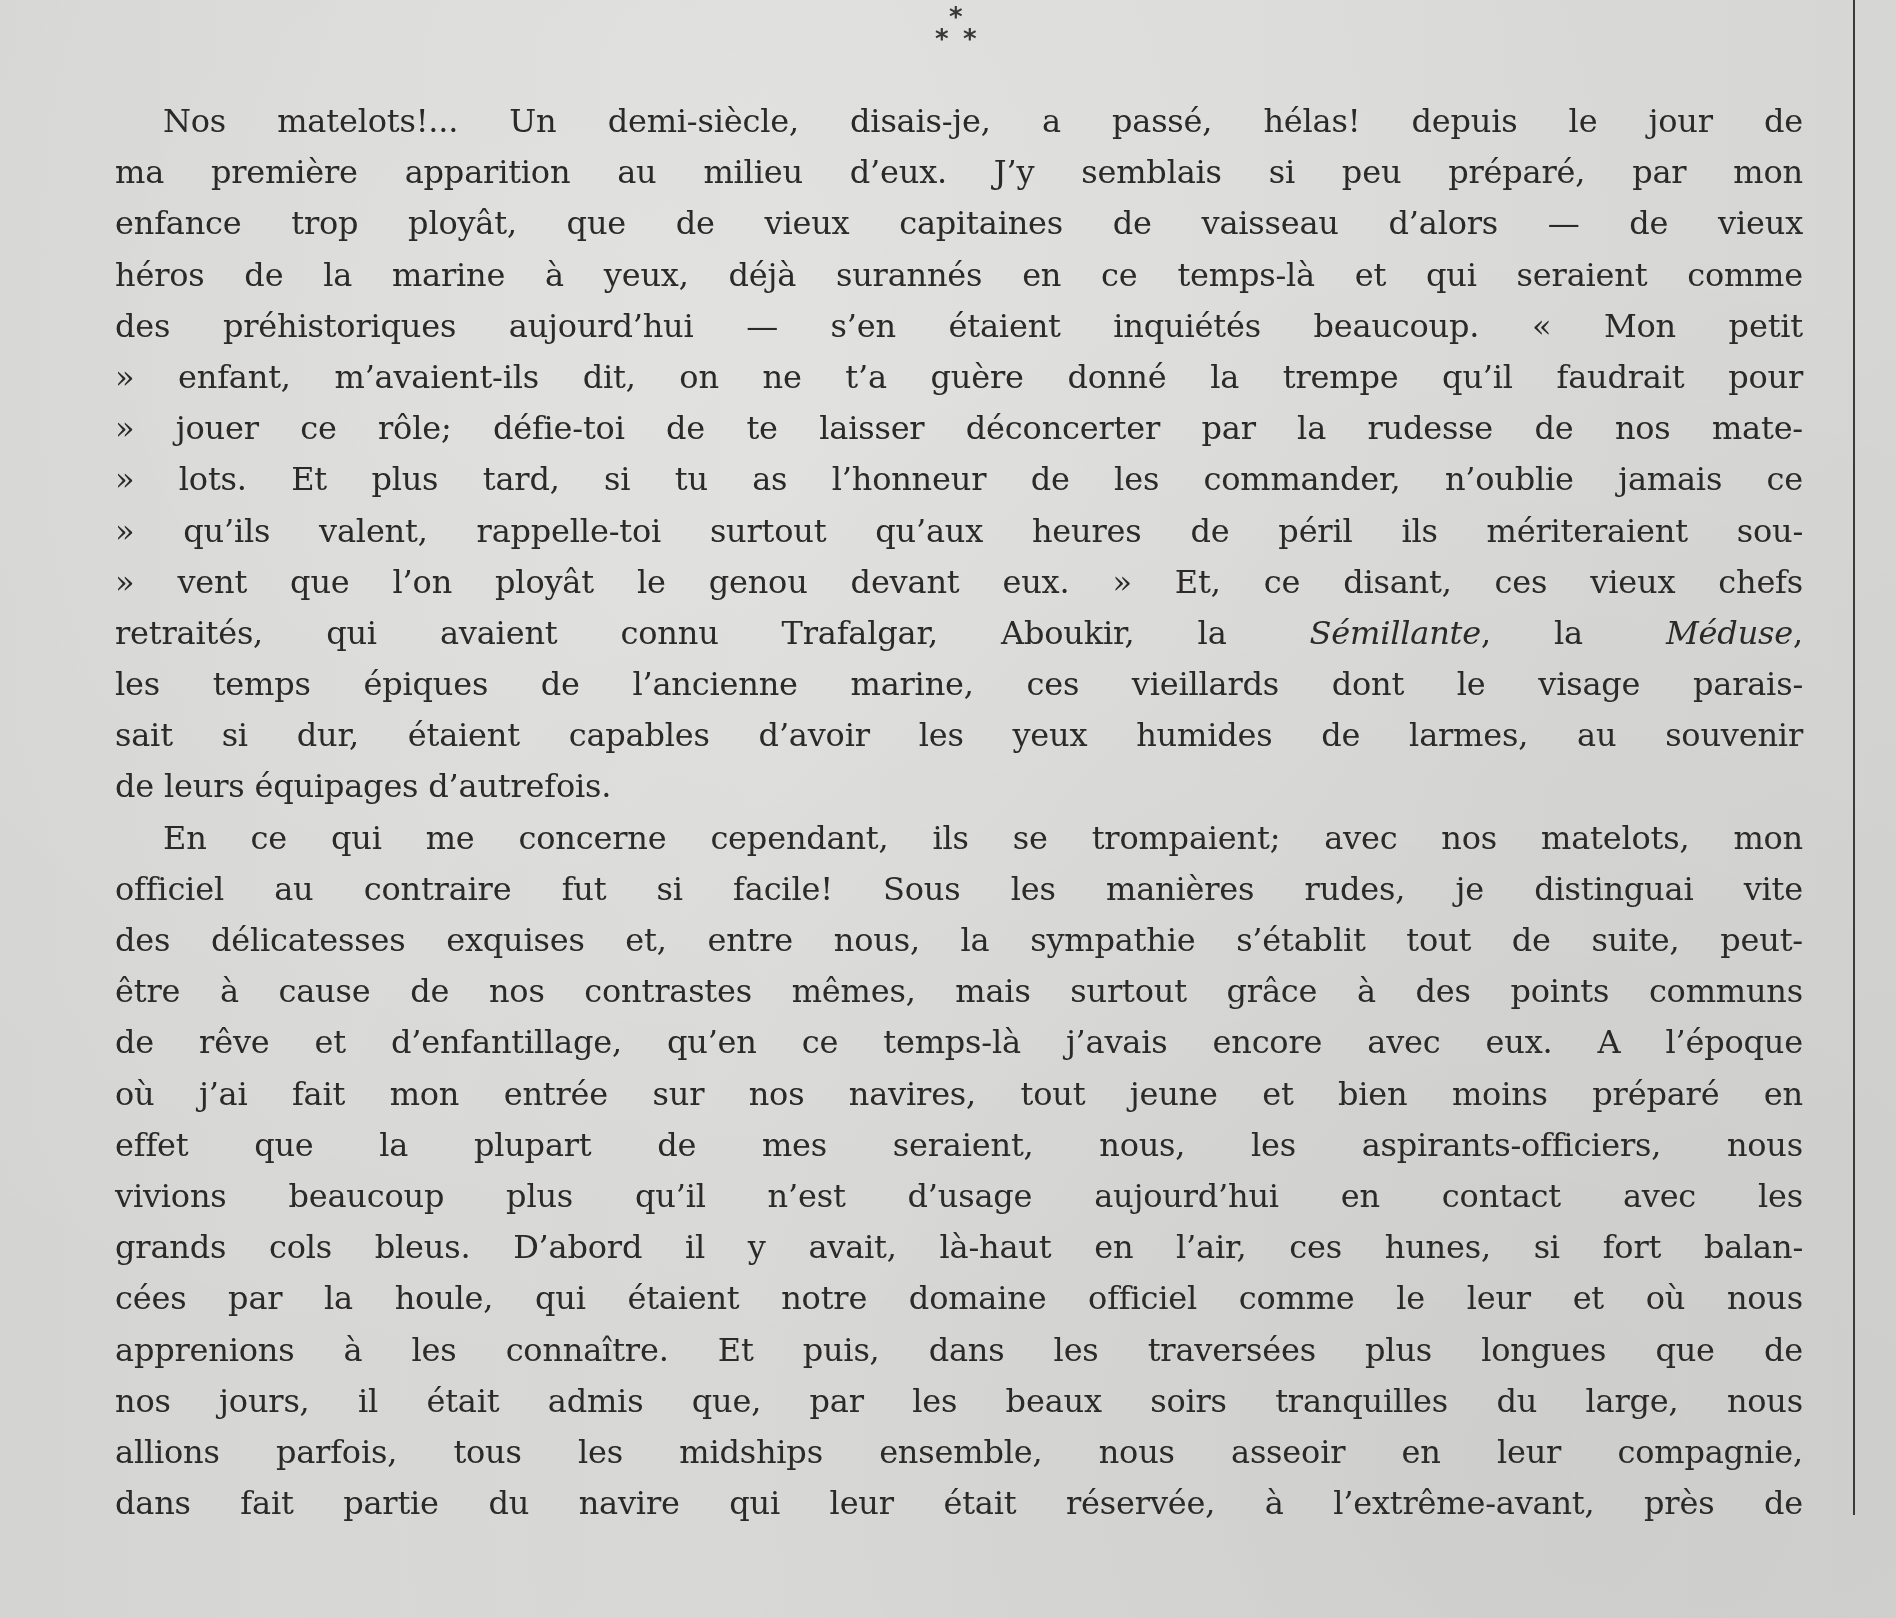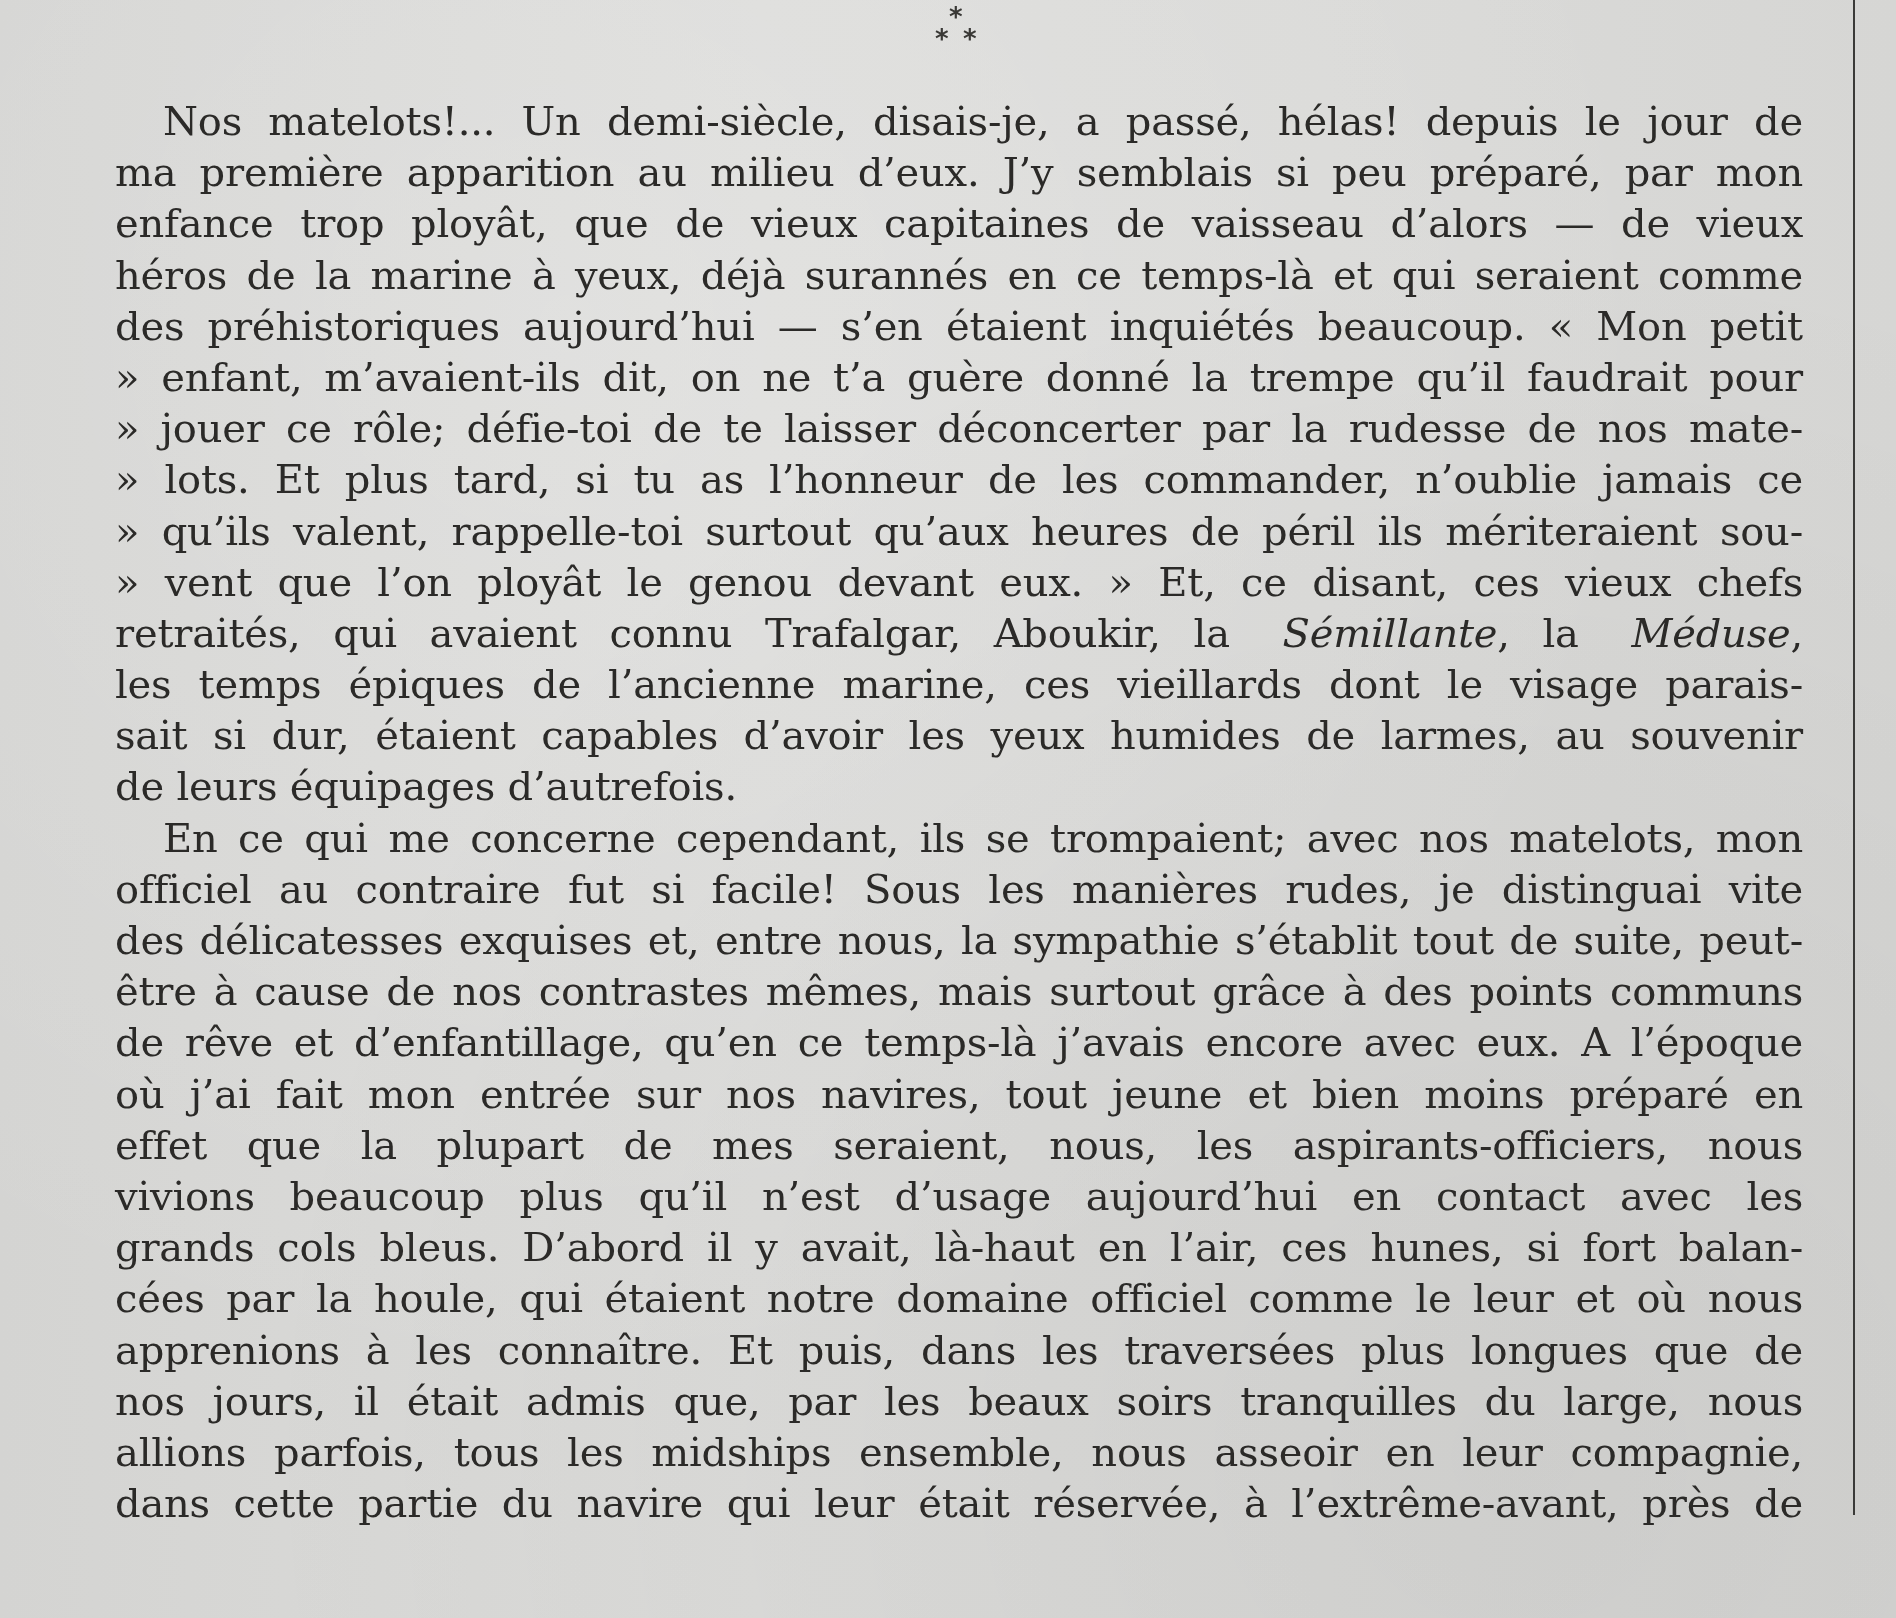--- a/index.html
+++ b/index.html
@@ -55,21 +55,21 @@
     .text-block {
       position: absolute;
       left: 115px;
       top: 96px;
       width: 1688px;
     }
     .line {
       display: block;
       height: 51.2px;
       line-height: 51.2px;
-      font-size: 40px;
+      font-size: 32px;
       white-space: nowrap;
       text-align: justify;
       text-align-last: justify;
       letter-spacing: -0.2px;
     }
     .line.indent {
       padding-left: 48px;
     }
     .line.last {
       text-align-last: left;
@@ -118,17 +118,17 @@
       <span class="line">être à cause de nos contrastes mêmes, mais surtout grâce à des points communs</span>
       <span class="line">de rêve et d’enfantillage, qu’en ce temps-là j’avais encore avec eux. A l’époque</span>
       <span class="line">où j’ai fait mon entrée sur nos navires, tout jeune et bien moins préparé en</span>
       <span class="line">effet que la plupart de mes seraient, nous, les aspirants-officiers, nous</span>
       <span class="line">vivions beaucoup plus qu’il n’est d’usage aujourd’hui en contact avec les</span>
       <span class="line">grands cols bleus. D’abord il y avait, là-haut en l’air, ces hunes, si fort balan-</span>
       <span class="line">cées par la houle, qui étaient notre domaine officiel comme le leur et où nous</span>
       <span class="line">apprenions à les connaître. Et puis, dans les traversées plus longues que de</span>
       <span class="line">nos jours, il était admis que, par les beaux soirs tranquilles du large, nous</span>
       <span class="line">allions parfois, tous les midships ensemble, nous asseoir en leur compagnie,</span>
-      <span class="line">dans cette partie du navire qui leur était réservée, à l’extrême-avant, près de</span>
+      <span class="line">dans fait partie du navire qui leur était réservée, à l’extrême-avant, près de</span>
     </div>
 
   </div>
 </div>
 
 </body></html>

